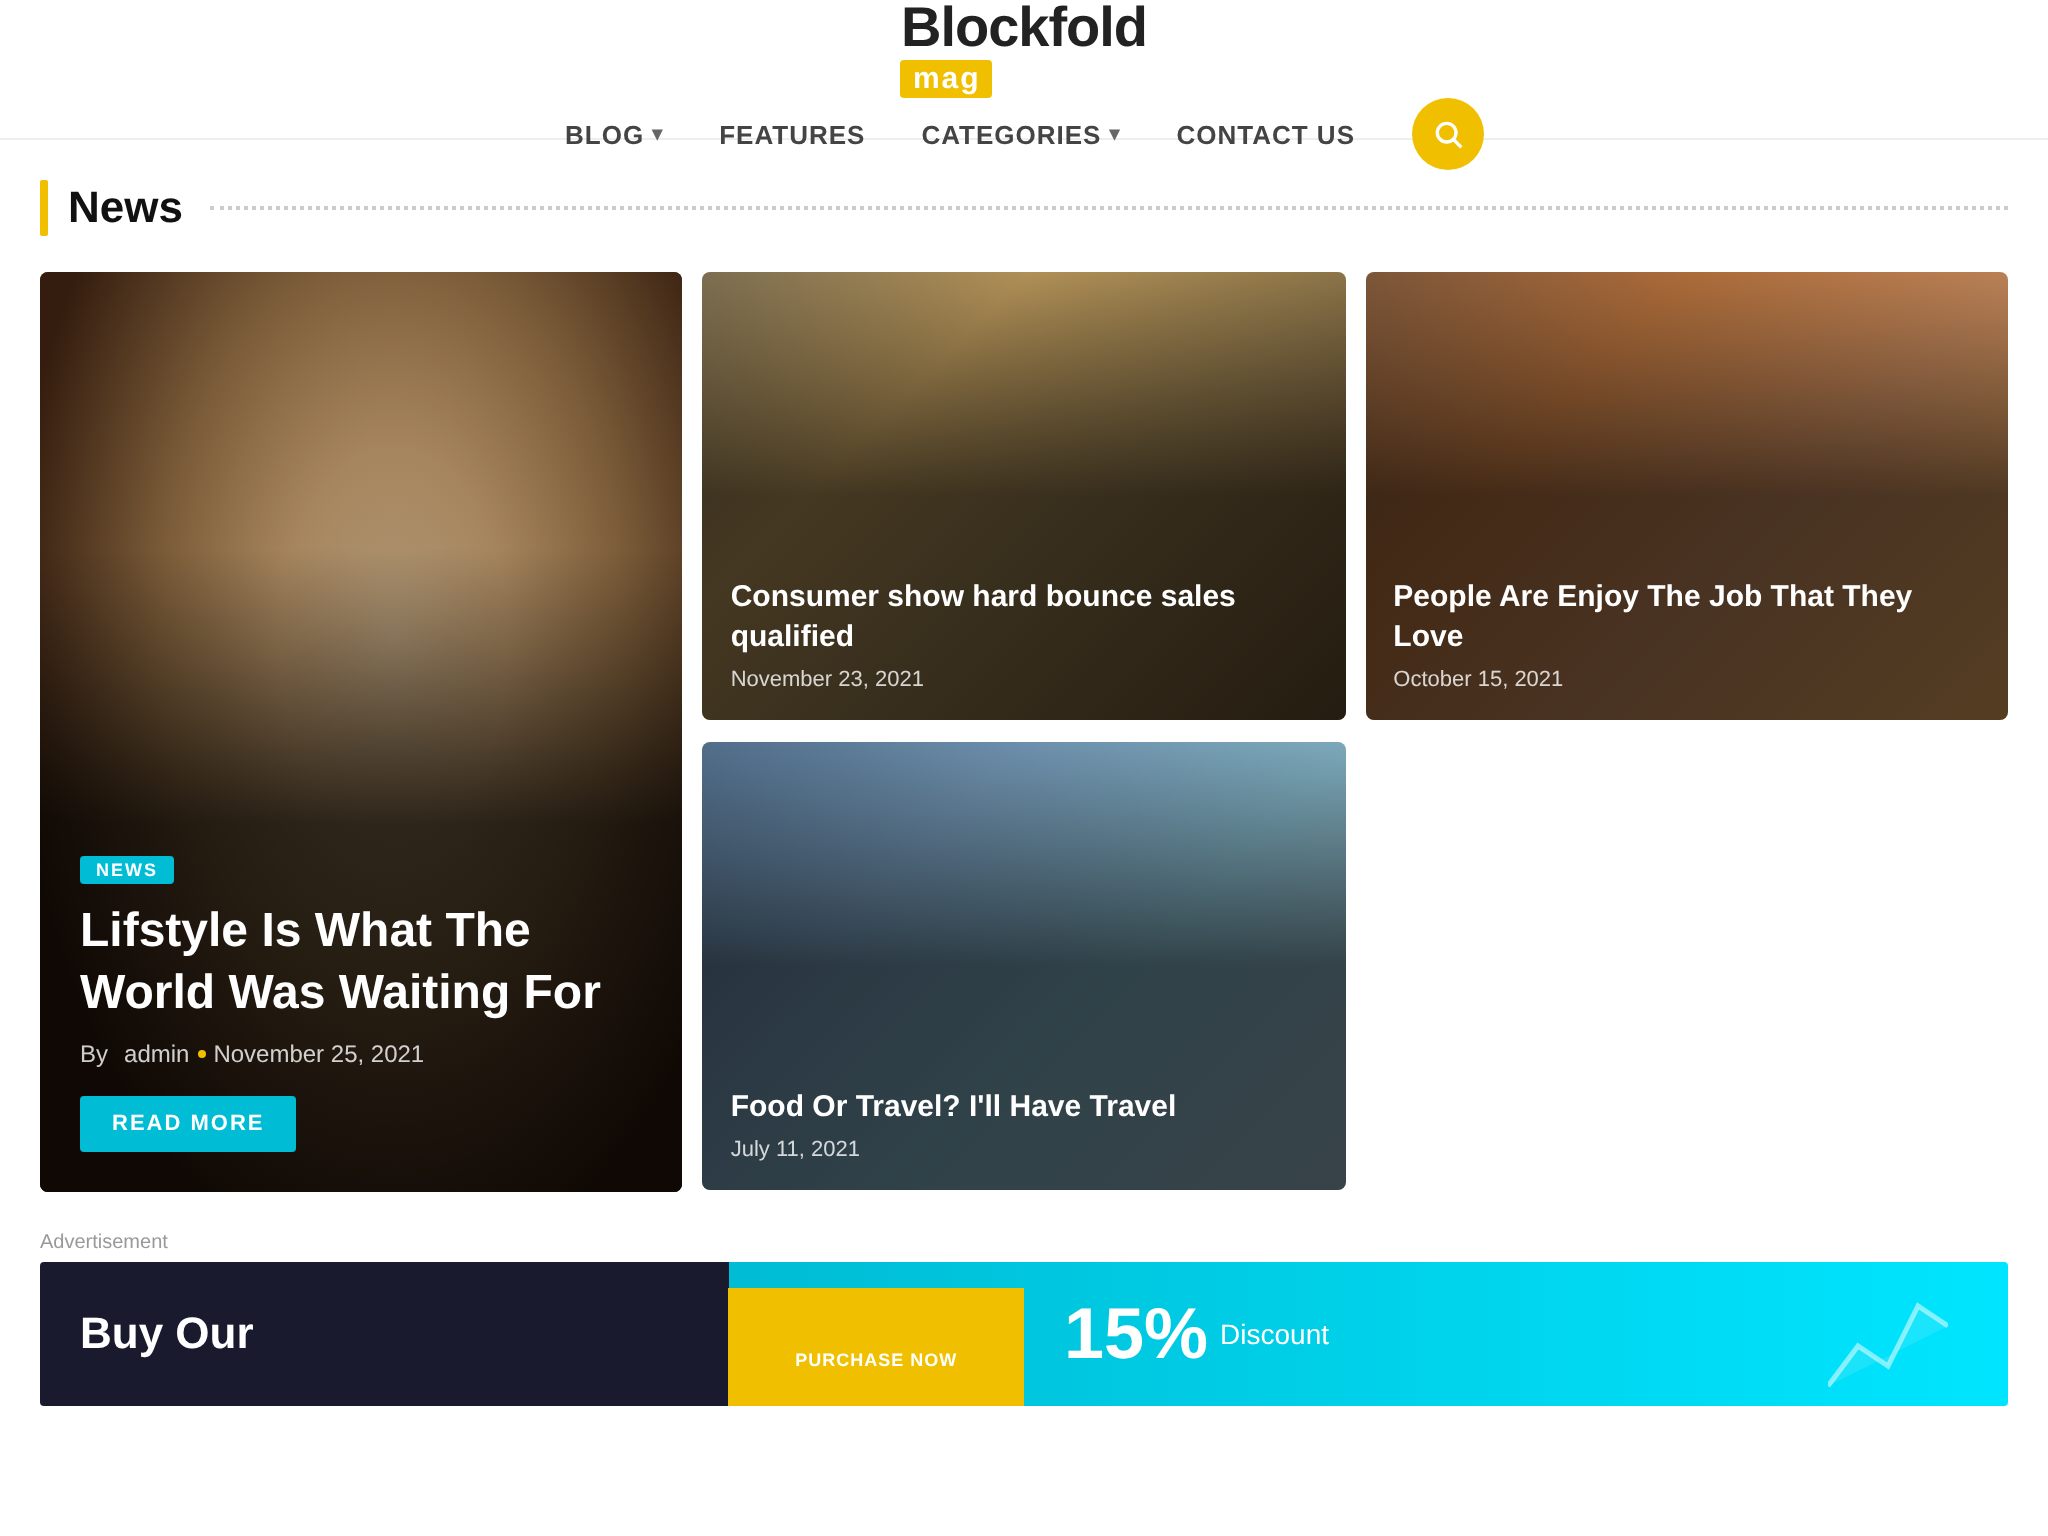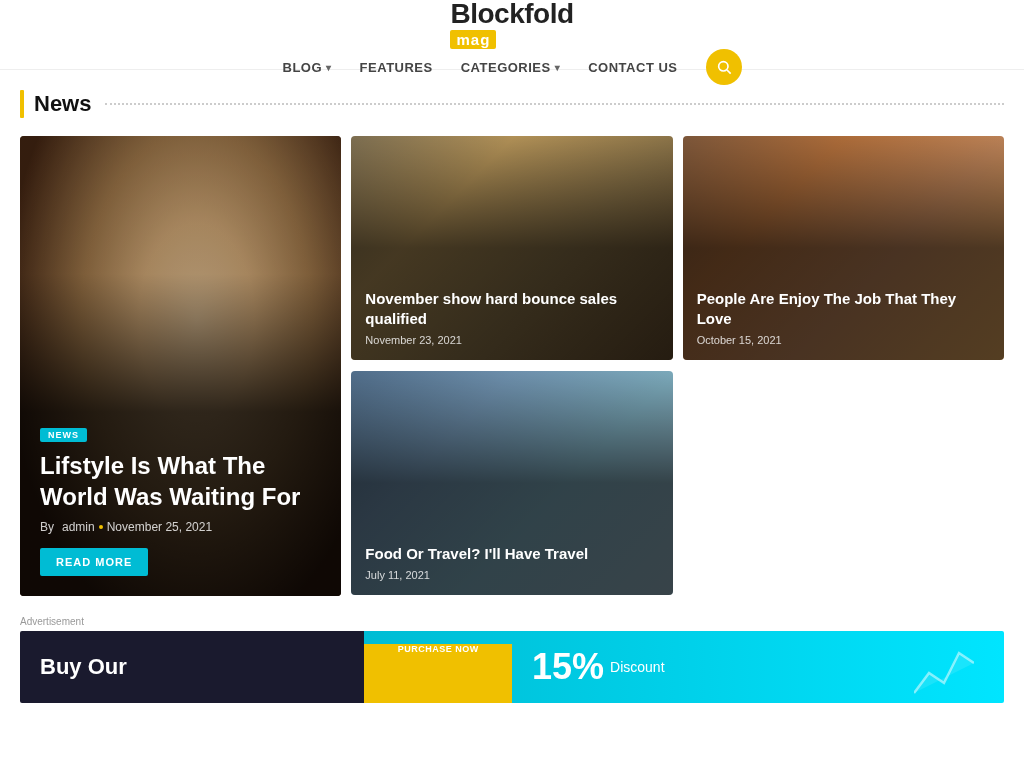--- a/index.html
+++ b/index.html
@@ -262,20 +262,21 @@
     .ad-buy-text {
       font-size: 22px;
       font-weight: 900;
       color: #fff;
     }
     .ad-middle {
       width: 15%;
       background: #f0c000;
       height: 100%;
       display: flex;
+      align-items: center;
       justify-content: center;
       margin-top: 25px;
     }
     .ad-purchase-btn {
       font-size: 9px;
       font-weight: 700;
       color: #fff;
       text-transform: uppercase;
       letter-spacing: 0.5px;
       text-align: center;
@@ -350,21 +351,21 @@
           <span>November 25, 2021</span>
         </div>
         <button class="read-more-btn">READ MORE</button>
       </div>
     </div>
 
 
     <div class="news-small">
       <div class="news-small-img card2-bg"></div>
       <div class="news-small-content">
-        <div class="news-small-title">November show hard bounce sales qualified</div>
+        <div class="news-small-title">Consumer show hard bounce sales qualified</div>
         <div class="news-small-date">November 23, 2021</div>
       </div>
     </div>
 
     <div class="news-small">
       <div class="news-small-img card3-bg"></div>
       <div class="news-small-content">
         <div class="news-small-title">People Are Enjoy The Job That They Love</div>
         <div class="news-small-date">October 15, 2021</div>
       </div>

